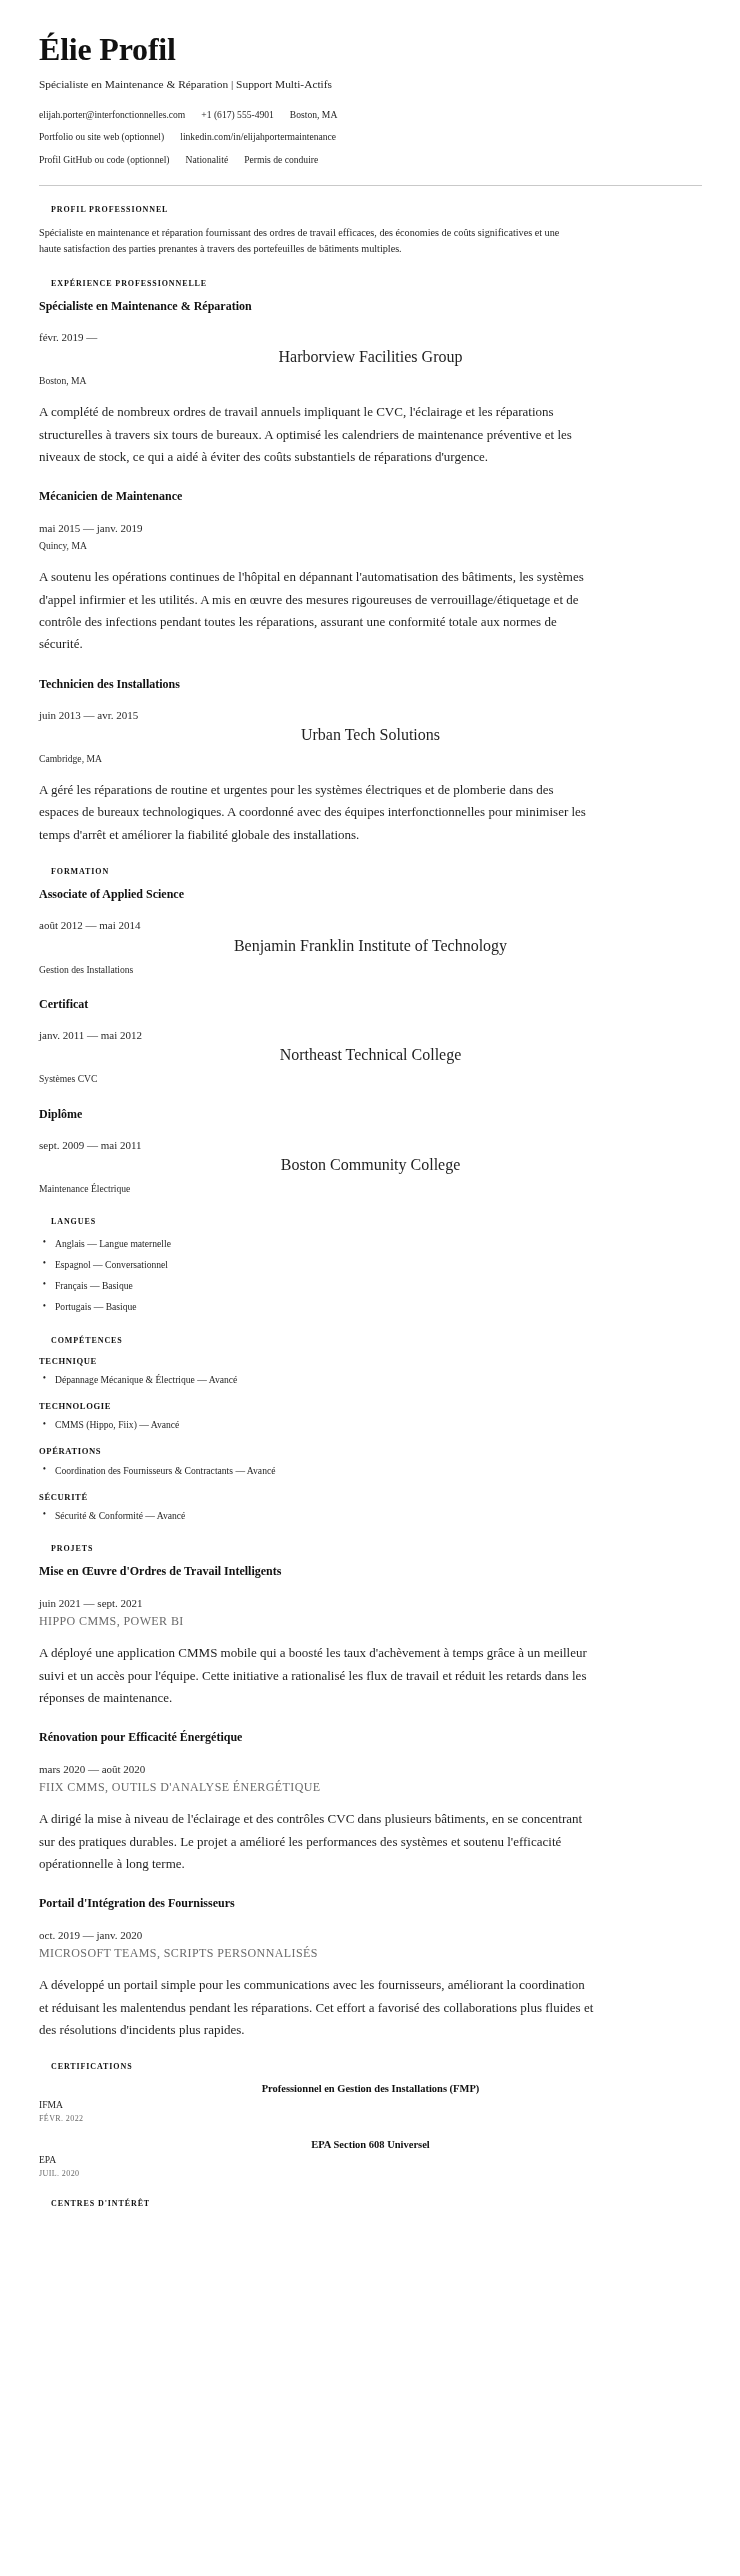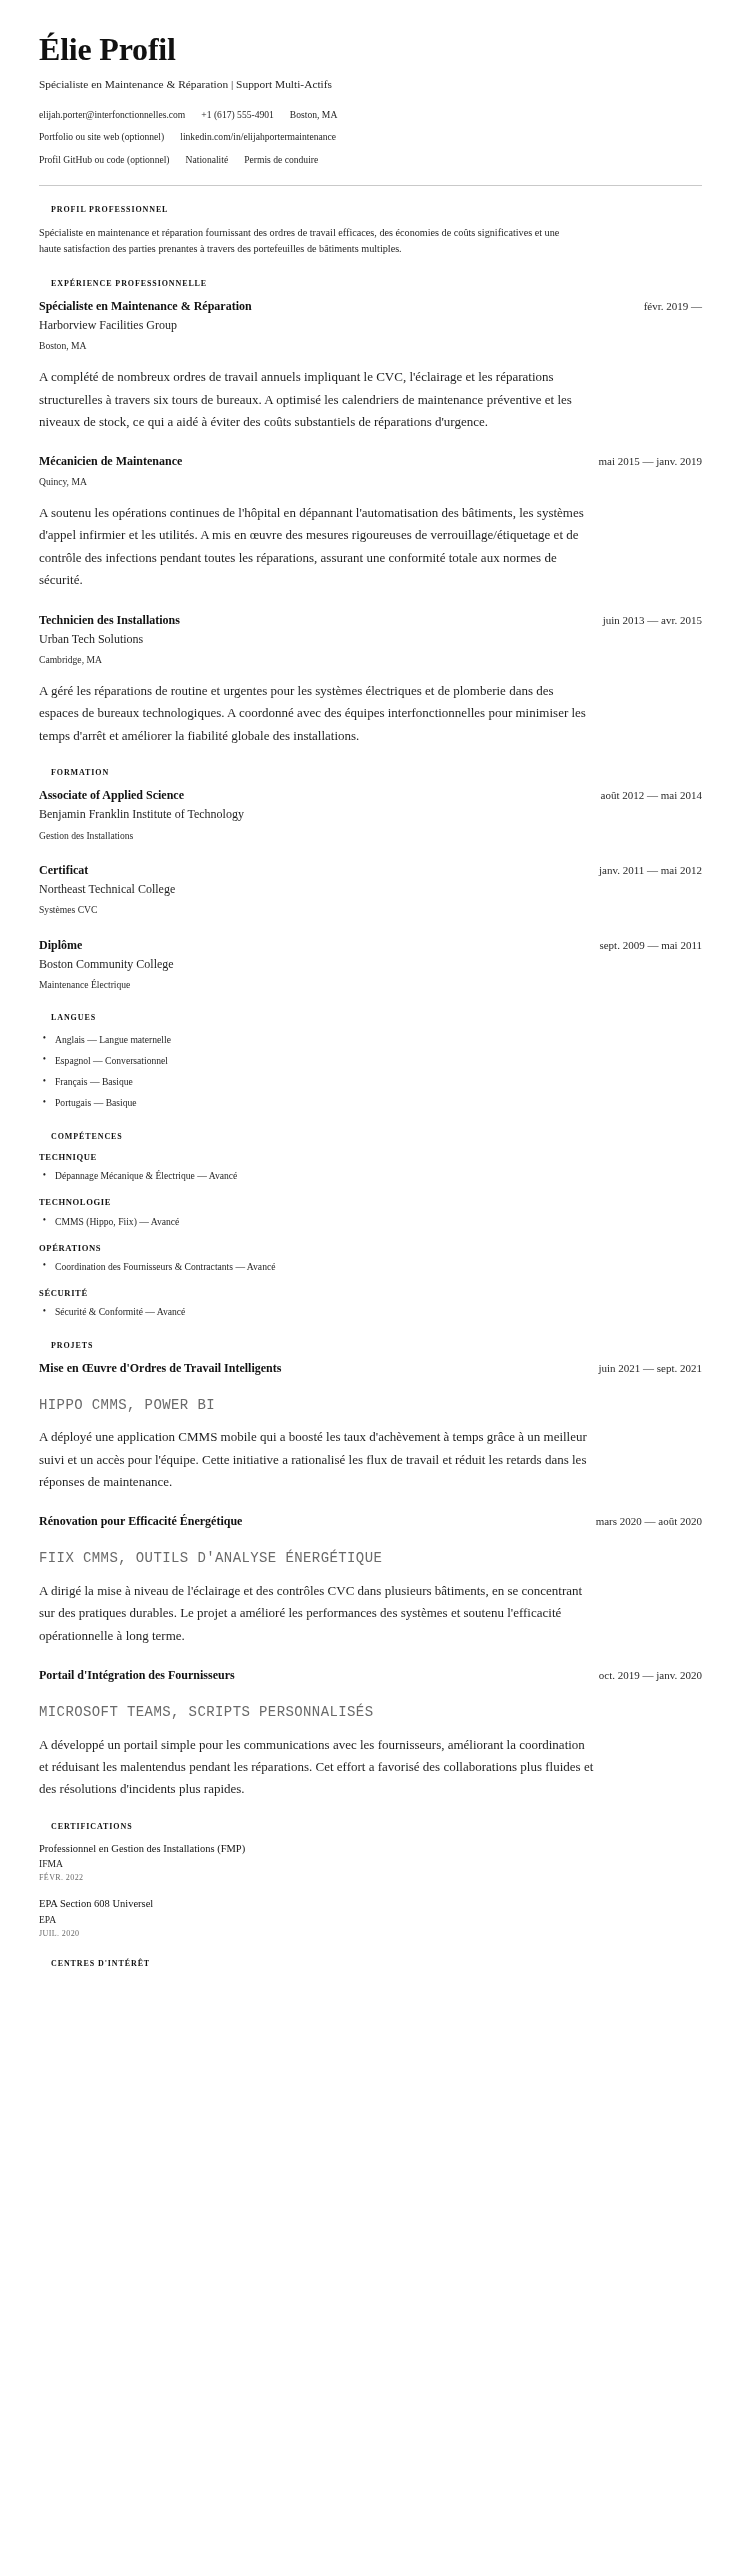--- a/index.html
+++ b/index.html
@@ -76,54 +76,55 @@
   }
 
   
   .entry { margin: 0 0 21px 0; }
   .entry:last-child { margin-bottom: 0; }
   .entry-head {
     display: flex;
     align-items: baseline;
     justify-content: space-between;
     gap: 17.3px;
+    flex-direction: column;
   }
   .entry-title {
     font-size: 12px;
     font-weight: bold;
     color: #111111;
     line-height: 1.25;
     margin: 0;
   }
   .entry-date {
     font-size: 11px;
     color: #2a2a2a;
     white-space: nowrap;
     flex: none;
     text-align: center;
   }
   .entry-org {
-    font-size: 12px;
+    font-size: 16px;
     color: #1f1f1f;
     margin: 3.1px 0 0 0;
     line-height: 1.4;
+    text-align: center;
   }
   .entry-sub {
     font-size: 9.6px;
     color: #2b2b2b;
     margin: 5.6px 0 0 0;
     line-height: 1.4;
   }
   .entry-meta {
-    font-size: 14px;
+    font-size: 12px;
     letter-spacing: 0.4px;
     text-transform: uppercase;
     color: #6a6a6a;
-    margin: 21px 0 0 0;
-    font-family: Liberation Mono, monospace;
+    margin: 5px 0 0 0;
   }
   .entry-desc {
     font-size: 13px;
     line-height: 1.72;
     color: #1f1f1f;
     margin: 13.6px 0 0 0;
     max-width: 555px;
   }
 
   
@@ -158,24 +159,25 @@
     top: -0.6px;
     font-size: 9.3px;
     color: #1f1f1f;
   }
 
   
   .cert { margin: 0 0 15px 0; }
   .cert:last-child { margin-bottom: 0; }
   .cert-name {
     font-size: 10.5px;
-    font-weight: normal;
+    font-weight: bold;
     color: #111111;
     margin: 0;
     line-height: 1.3;
+    text-align: center;
   }
   .cert-issuer {
     font-size: 9.6px;
     color: #1f1f1f;
     margin: 3.1px 0 0 0;
   }
   .cert-date {
     font-size: 8px;
     letter-spacing: 0.4px;
     text-transform: uppercase;

